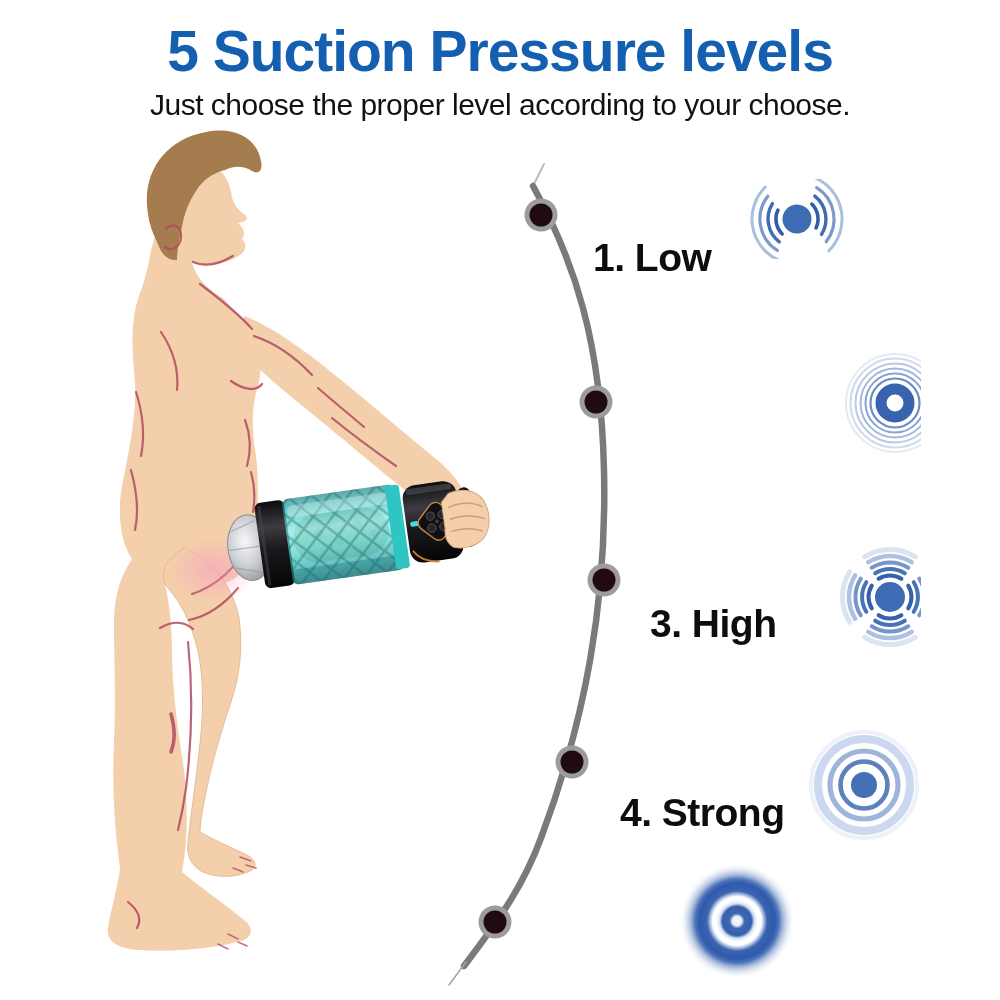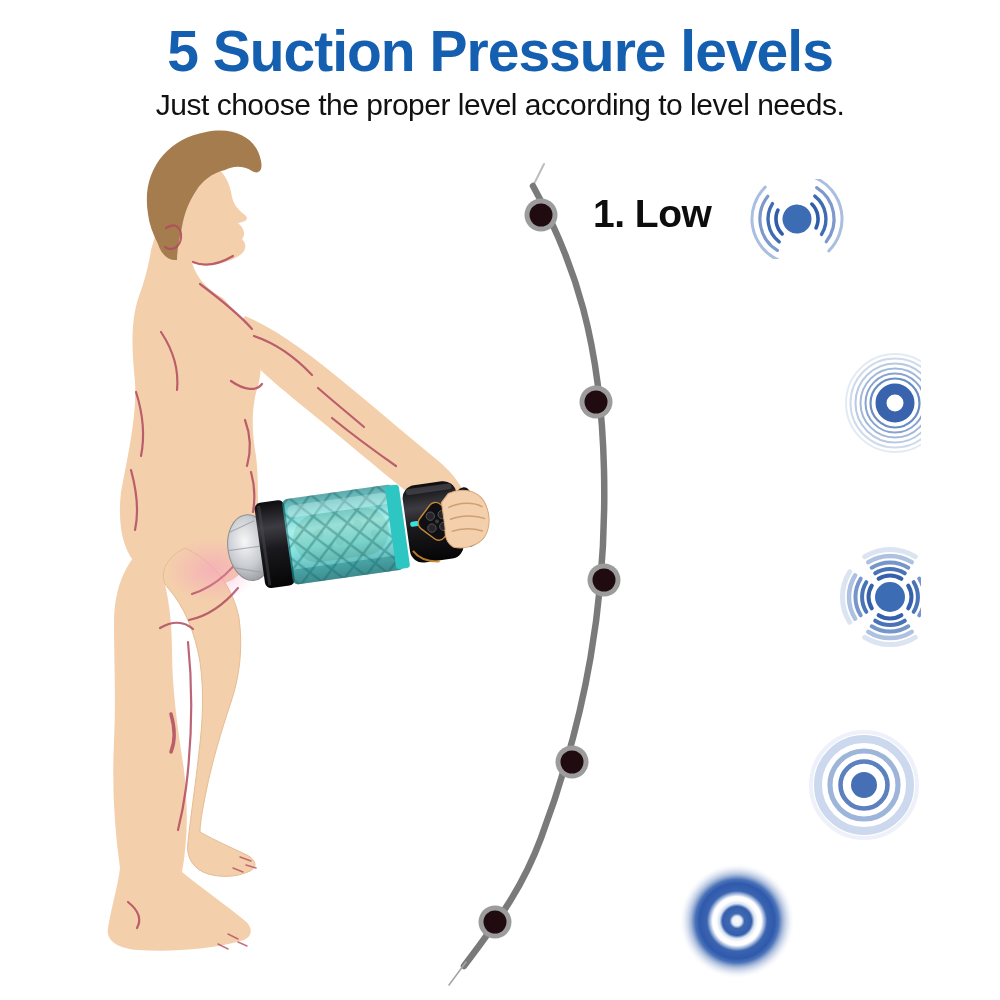--- a/index.html
+++ b/index.html
@@ -11,41 +11,41 @@
     position:absolute;top:20px;left:0;width:1000px;text-align:center;
     font-size:57px;font-weight:bold;color:#155FB0;letter-spacing:-1px;line-height:1.1;
   }
   .subtitle{
     position:absolute;top:88px;left:0;width:1000px;text-align:center;
     font-size:30px;font-weight:normal;color:#111111;letter-spacing:-0.5px;
   }
   .scene{position:absolute;left:0;top:0;width:1000px;height:1000px;}
   .lvl{
     position:absolute;font-weight:bold;font-size:39px;color:#0d0d0d;
-    transform:translateY(-52%);white-space:nowrap;letter-spacing:-0.5px;
+    transform:translateY(-52%);white-space:nowrap;letter-spacing:-0.5px;margin-top:44px;
   }
   .lvl1{left:593px;top:215px;}
   .lvl2{left:643px;top:403px;}
   .lvl3{left:650px;top:581px;}
   .lvl4{left:620px;top:770px;}
   .lvl5{left:543px;top:922px;}
   .ic{position:absolute;}
   .ic1{left:732px;top:179px;}
   .ic2{left:840px;top:348px;}
   .ic3{left:835px;top:542px;}
   .ic4{left:806px;top:727px;}
   .ic5{left:677px;top:861px;}
 </style>
 </head>
 <body>
 
 <div class="canvas">
 
   <div class="title">5 Suction Pressure levels</div>
-  <div class="subtitle">Just choose the proper level according to level needs.</div>
+  <div class="subtitle">Just choose the proper level according to your choose.</div>
 
   <svg class="scene" viewBox="0 0 1000 1000">
     <defs>
       <radialGradient id="pinkGlow" cx="50%" cy="50%" r="50%">
         <stop offset="0%" stop-color="#F69AC0" stop-opacity="0.55"></stop>
         <stop offset="55%" stop-color="#F69AC0" stop-opacity="0.25"></stop>
         <stop offset="100%" stop-color="#F69AC0" stop-opacity="0"></stop>
       </radialGradient>
       <linearGradient id="tealGrad" x1="0" y1="0" x2="0" y2="1">
         <stop offset="0%" stop-color="#157F81"></stop>
@@ -251,20 +251,22 @@
           <circle cx="572" cy="762" r="11.5" fill="#1F0B10"></circle>
         </g>
       <g>
           <circle cx="495" cy="922" r="16.5" fill="#9C9C9C"></circle>
           <circle cx="495" cy="922" r="11.5" fill="#1F0B10"></circle>
         </g>
     </g>
   </svg>
 
   <div class="lvl lvl1">1. Low</div>
+  <div class="lvl lvl3">3. High</div>
+  <div class="lvl lvl4">4. Strong</div>
 
   <svg class="ic ic1" width="130" height="80" viewBox="-65 -40 130 80">
     <g transform="rotate(-10)">
       <circle r="14.5" fill="#3B6CB4"></circle>
       <g fill="none" stroke-linecap="round">
         <g>
           <path d="M17.2,-12.1 A21 21 0 0 1 17.2,12.1" stroke="#2F5DA9" stroke-width="3.6"></path>
           <path d="M21.5,-19.4 A29 29 0 0 1 21.5,19.4" stroke="#3E6BB2" stroke-width="3.4"></path>
           <path d="M24.8,-27.5 A37 37 0 0 1 24.8,27.5" stroke="#7D99CC" stroke-width="3.2"></path>
           <path d="M25.8,-36.9 A45 45 0 0 1 25.8,36.9" stroke="#AABFE0" stroke-width="3"></path>

